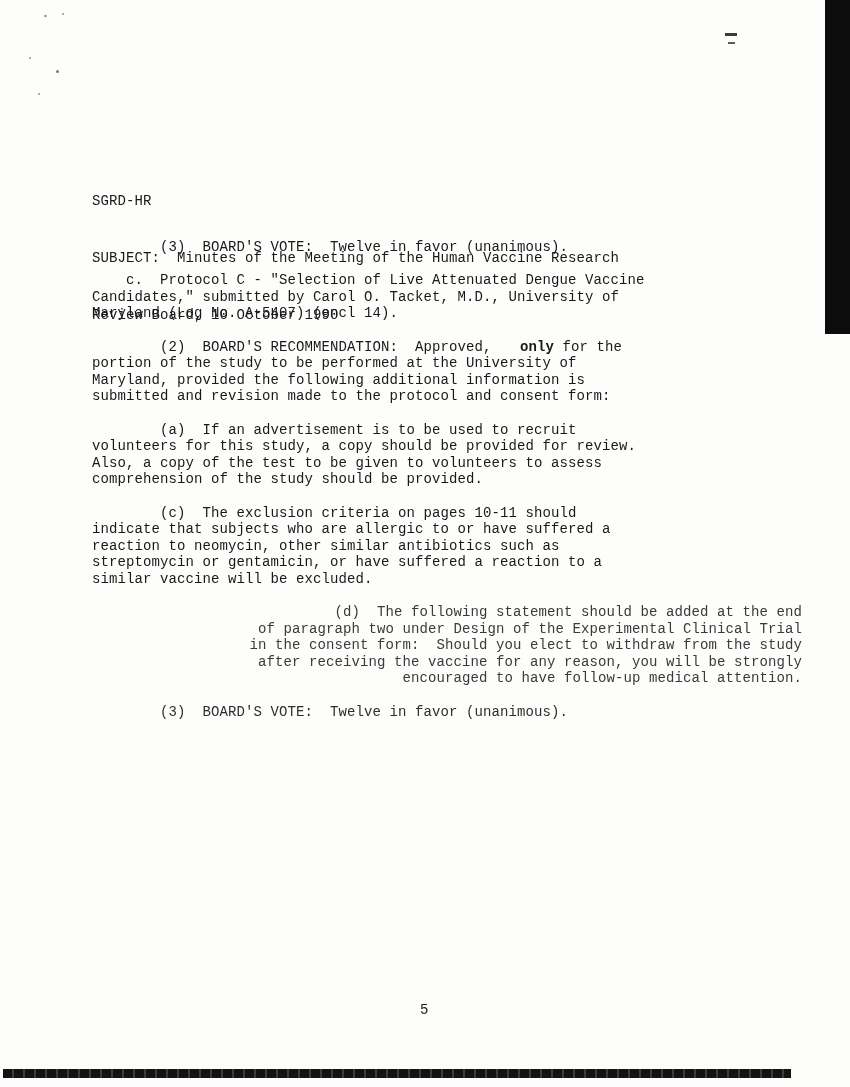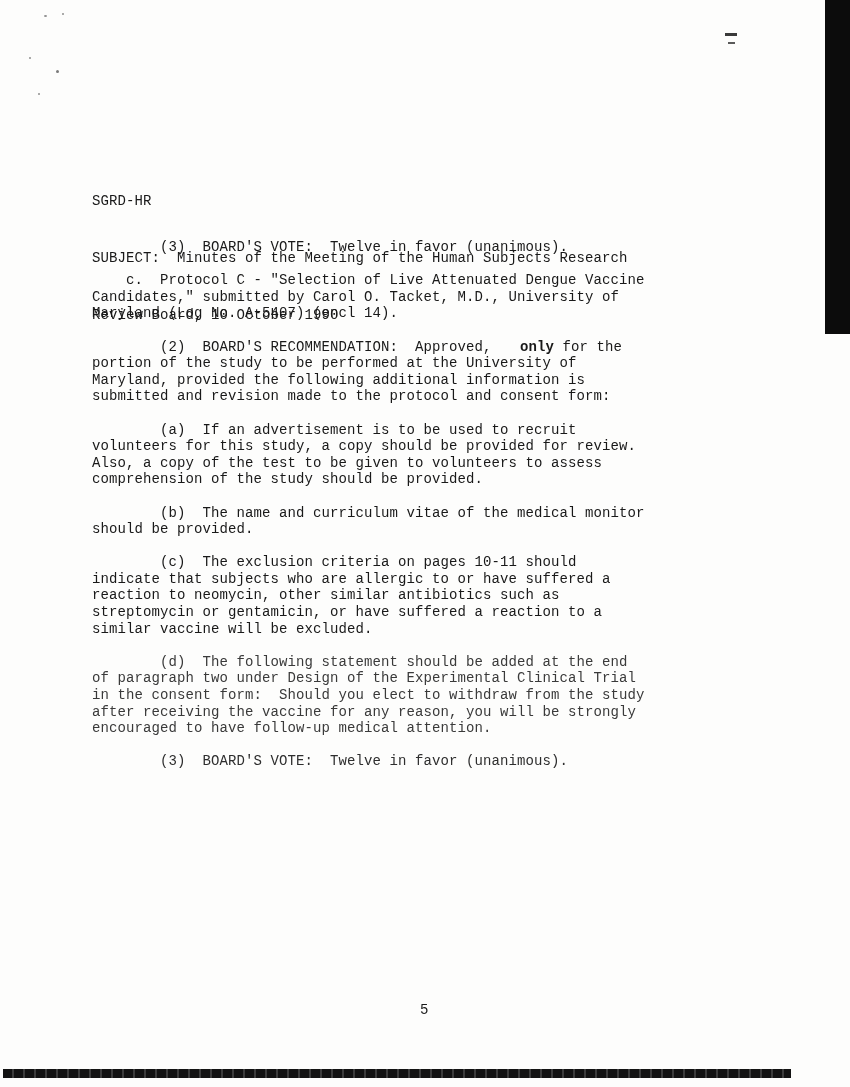--- a/index.html
+++ b/index.html
@@ -30,21 +30,21 @@
     top: 239px;
     width: 710px;
     line-height: 16.6px;
   }
   .doc-body p {
     white-space: pre;
     margin: 0 0 16.6px 0;
   }
   .u { text-decoration: underline; }
   .b { font-weight: bold; margin-left: 20px; }
-  .fade-1 { color: #3a3a3a; }
+  .fade-1 { color: #3a3a3a; text-align: right; }
   .fade-2 { color: #2e2e2e; }
   .page-number {
     position: absolute;
     left: 420px;
     top: 1002px;
     line-height: 16.6px;
   }
   
   .scan-bar-right {
     position: absolute;
@@ -82,21 +82,21 @@
   <div class="speck speck-3"></div>
   <div class="speck speck-4"></div>
   <div class="speck speck-5"></div>
   <div class="scan-dash dash-1"></div>
   <div class="scan-dash dash-2"></div>
   <div class="scan-bar-right"></div>
   <div class="scan-bar-bottom"></div>
 
   <div class="doc-header typed">
     <div>SGRD-HR</div>
-    <div>SUBJECT:  Minutes of the Meeting of the Human Subjects Research</div>
+    <div>SUBJECT:  Minutes of the Meeting of the Human Vaccine Research</div>
     <div>Review Board, 10 October 1990</div>
   </div>
 
   <div class="doc-body typed">
 
 
 
     <p>        (3)  BOARD'S VOTE:  Twelve in favor (unanimous).</p>
 
     <p>    c.  Protocol C - "Selection of Live Attenuated Dengue Vaccine
@@ -107,22 +107,20 @@
     <p><span>        (2)  BOARD'S RECOMMENDATION:  Approved, </span><span class="b">only</span><span> for the
 portion of the study to be performed at the University of
 Maryland, provided the following additional information is
 submitted and revision made to the protocol and consent form:</span></p>
 
     <p>        (a)  If an advertisement is to be used to recruit
 volunteers for this study, a copy should be provided for review.
 Also, a copy of the test to be given to volunteers to assess
 comprehension of the study should be provided.</p>
 
-    <p>        (b)  The name and curriculum vitae of the medical monitor
-should be provided.</p>
 
     <p>        (c)  The exclusion criteria on pages 10-11 should
 indicate that subjects who are allergic to or have suffered a
 reaction to neomycin, other similar antibiotics such as
 streptomycin or gentamicin, or have suffered a reaction to a
 similar vaccine will be excluded.</p>
 
     <p class="fade-1">        (d)  The following statement should be added at the end
 of paragraph two under Design of the Experimental Clinical Trial
 in the consent form:  Should you elect to withdraw from the study

